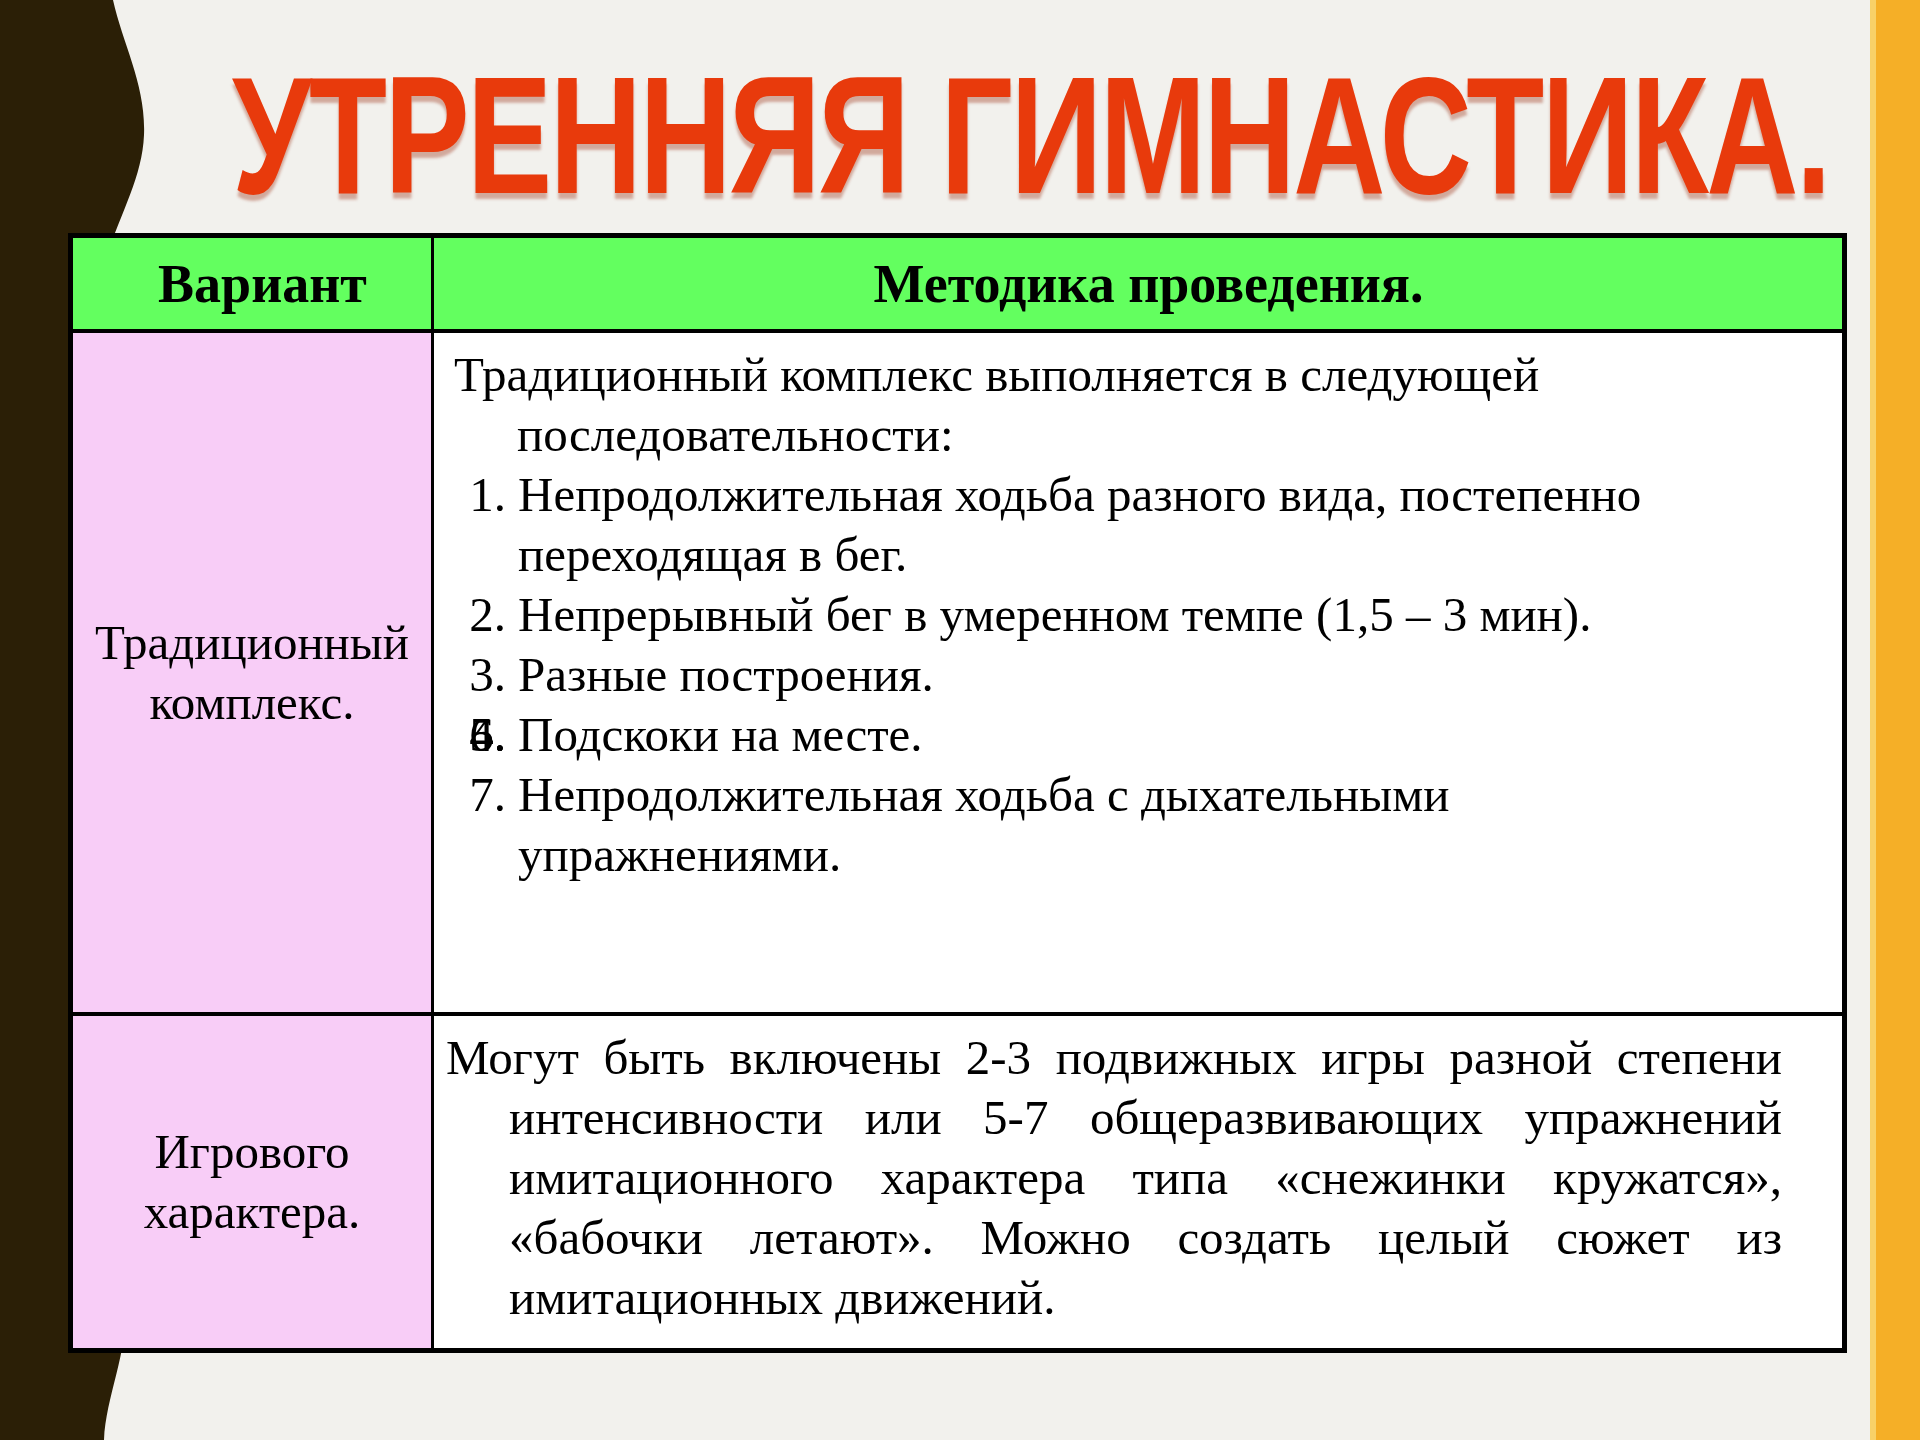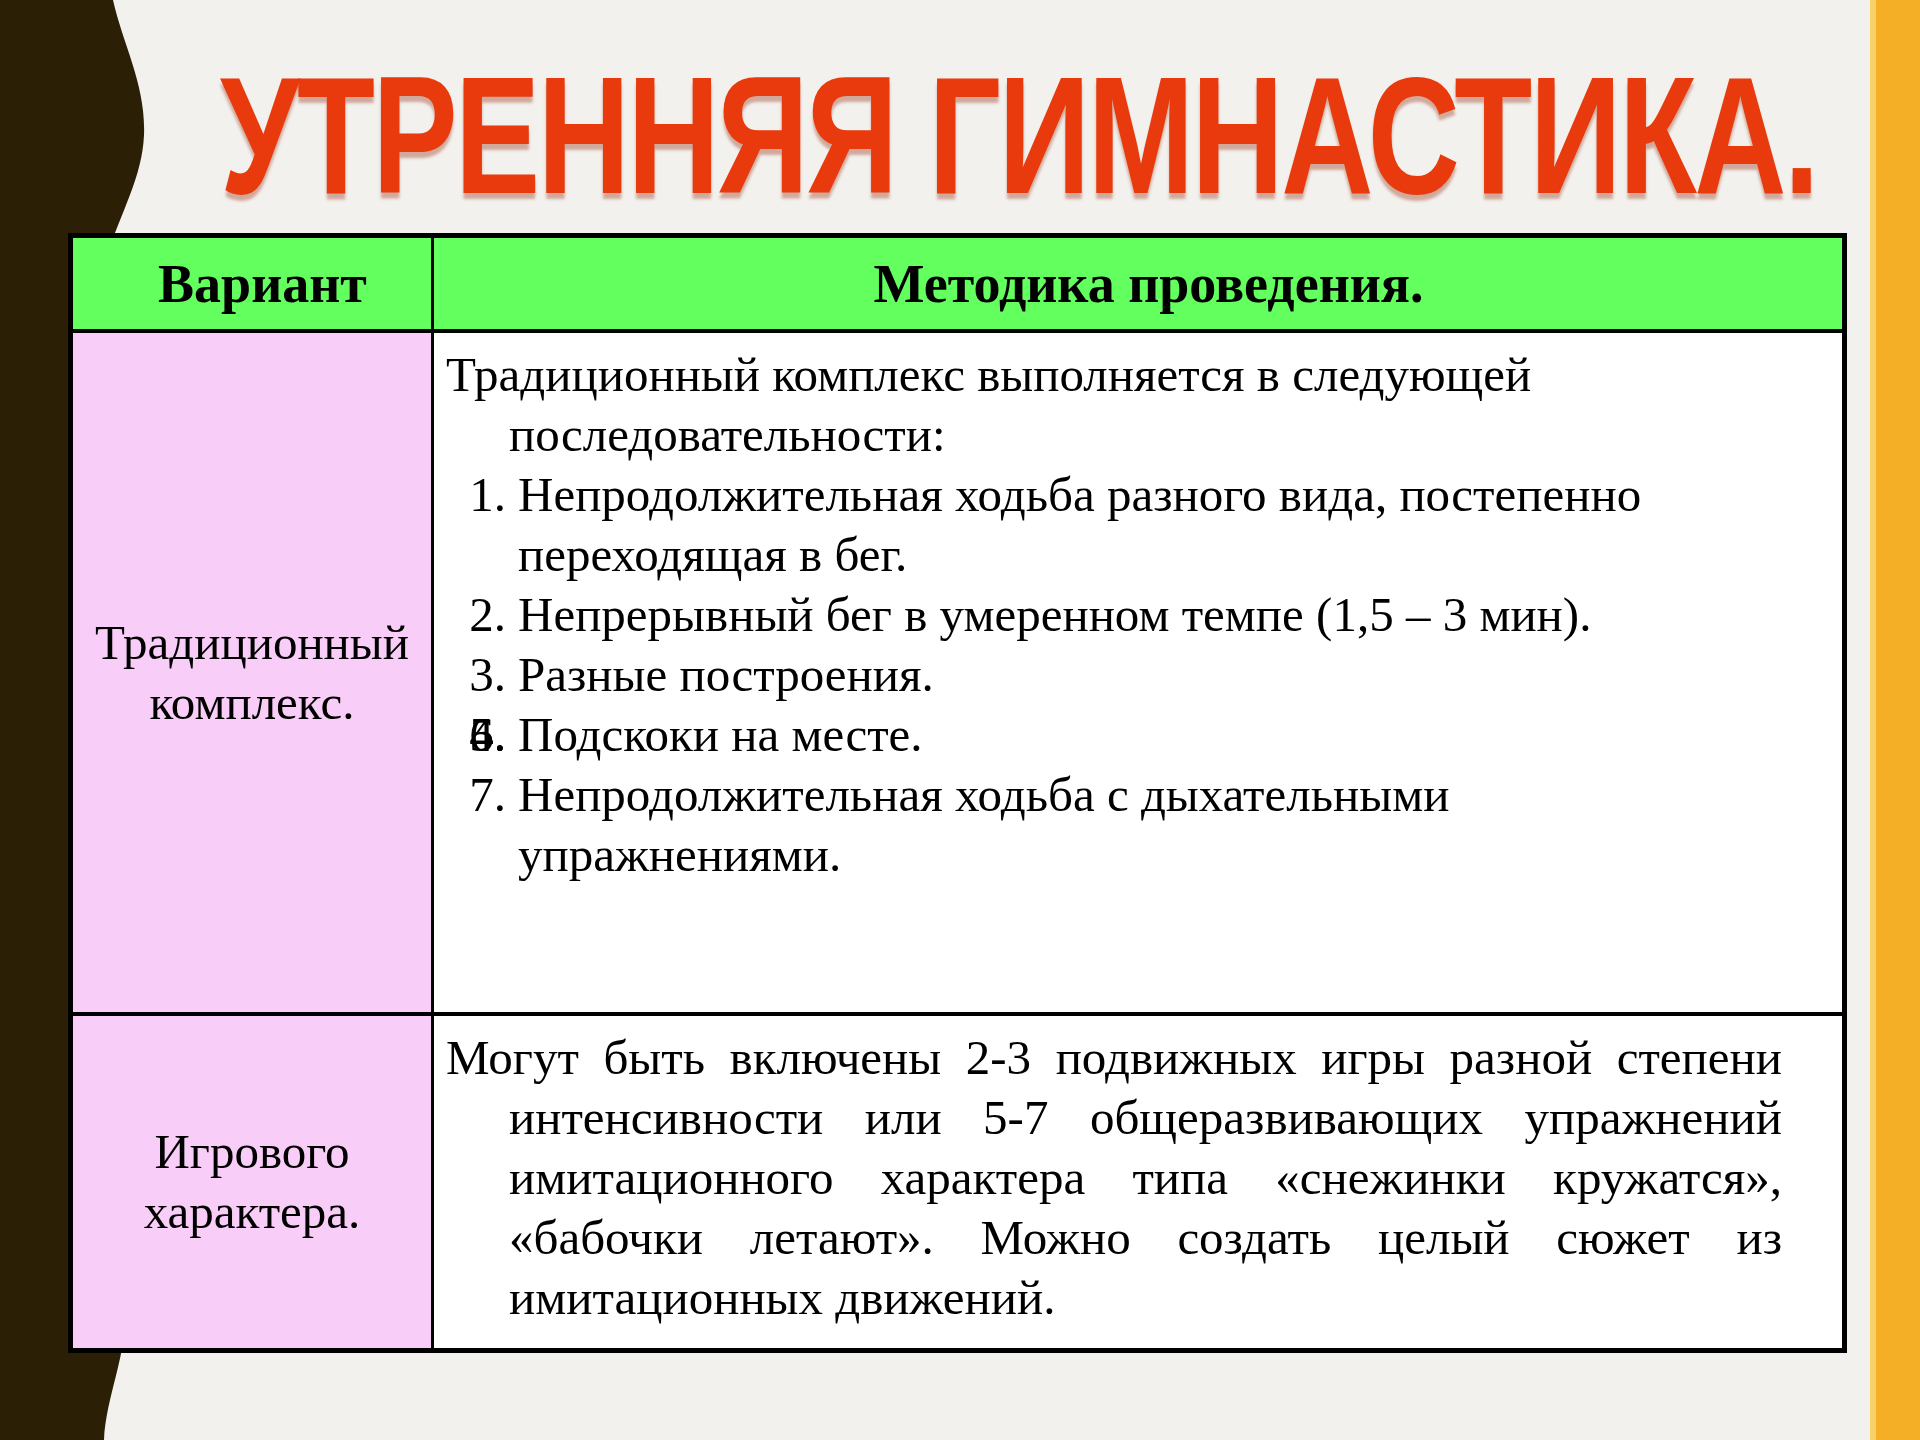--- a/index.html
+++ b/index.html
@@ -10,21 +10,21 @@
     overflow:hidden;
     font-family:"Liberation Serif", serif;
     color:#000;
   }
   
   .left-wave{position:absolute;left:0;top:0;width:170px;height:1440px;z-index:1;}
   
   .right-band{position:absolute;top:0;right:0;width:44px;height:1440px;background:#F5AF27;z-index:1;}
   .right-band-edge{position:absolute;top:0;right:44px;width:6px;height:1440px;background:#F8D168;z-index:1;}
   
-  .title-wrap{position:absolute;left:68px;top:48px;width:1779px;text-align:left;z-index:3;}
+  .title-wrap{position:absolute;left:80px;top:48px;width:1779px;text-align:left;z-index:3;}
   .title{
     display:inline-block;
     font-family:"Liberation Sans", sans-serif;
     font-weight:700;
     font-size:152px;
     line-height:1.05;
     letter-spacing:-3px;
     white-space:nowrap;
     color:#E83A0C;
     transform:scale(0.84,1.1);
@@ -56,21 +56,21 @@
     text-align:center;
     font-size:49px;line-height:60px;
     padding:0 14px;
   }
   .row1{border-bottom:4px solid #000;}
   .method-cell{
     background:#FFFFFF;
     font-size:49px;line-height:60px;
     padding:12px 60px 10px 12px;
   }
-  .intro{padding-left:63px;text-indent:-63px;}
+  .intro{padding-left:63px;text-indent:-63px;margin-left:8px;}
   .num-item{position:relative;padding-left:72px;}
   .num-item .num{position:absolute;left:0;top:0;width:60px;text-align:right;}
   .justified{text-align:justify;padding-left:63px;text-indent:-63px;}
 </style>
 </head>
 <body>
 
 <svg class="left-wave" viewBox="0 0 170 1440" preserveAspectRatio="none" aria-hidden="true">
   <path d="M0,0 L113,0 C123,45 146,85 144,135 C142,185 112,225 99,285
            C86,345 92,420 90,480 L88,1140 C87,1215 126,1235 127,1295

